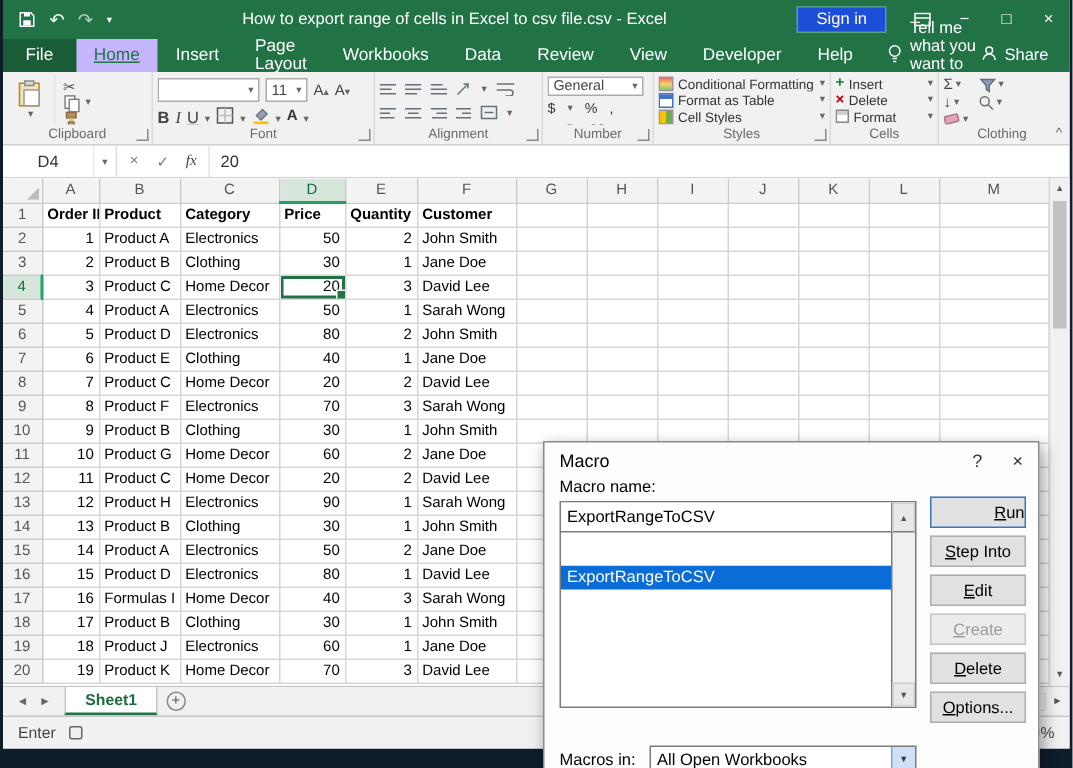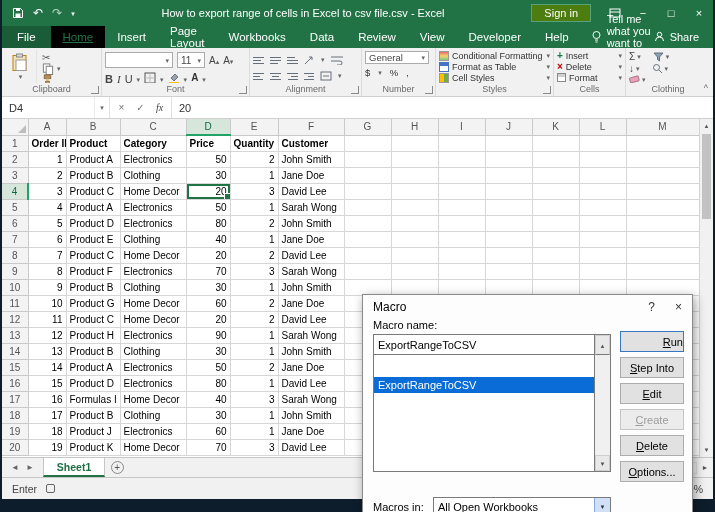--- a/index.html
+++ b/index.html
@@ -6,29 +6,29 @@
   html,body { width:715px; height:512px; }
   body { background:#0e1d2c; font-family:"Liberation Sans",sans-serif; overflow:hidden; position:relative; }
   .app { position:absolute; left:2px; top:0; width:711px; height:499px; background:#fff; display:flex; flex-direction:column; }
 
   
   .titlebar { height:26px; background:#217346; display:flex; align-items:center; color:#fff; font-size:11px; flex:0 0 auto; }
   .qat { display:flex; align-items:center; gap:9px; padding:0 10px; }
   .qicon { display:flex; align-items:center; justify-content:center; font-size:12px; line-height:1; }
   .qicon.dim { opacity:.65; }
   .tb-title { flex:1; text-align:center; white-space:nowrap; overflow:hidden; font-size:11px; }
-  .signin { background:#4d7c0f; border:1px solid #55a27c; padding:2px 12px; font-size:11px; margin:0 10px; cursor:default; }
+  .signin { background:#1d4ed8; border:1px solid #55a27c; padding:2px 12px; font-size:11px; margin:0 10px; cursor:default; }
   .winctl { display:flex; height:26px; }
   .winctl>div { width:28px; display:flex; align-items:center; justify-content:center; font-size:11px; }
 
   
   .tabrow { height:22px; background:#217346; display:flex; align-items:stretch; color:#fff; font-size:11.5px; }
   .rtab { display:flex; align-items:center; padding:0 12px; cursor:default; }
   .rtab.file { background:#1a5c37; padding:0 15px; }
-  .rtab.active { background:#000000; color:#217346;text-decoration:underline; }
+  .rtab.active { background:#c4b5fd; color:#217346;text-decoration:underline; }
   .tellme { display:flex; align-items:center; gap:5px; margin-left:10px; font-size:11px; }
   .share { display:flex; align-items:center; gap:5px; margin-left:auto; margin-right:14px; font-size:11px; }
 
   
   .ribbon { height:49px; background:#f1f1f1; border-bottom:1px solid #d2d0ce; display:flex; position:relative; color:#444; }
   .rgroup { display:flex; flex-direction:column; border-right:1px solid #dcdcdc; padding:2px 3px 0; position:relative; }
   .gbody { flex:1; display:flex; overflow:hidden; }
   .gbody.col { flex-direction:column; }
   .glabel { height:13px; font-size:9px; color:#6a6a6a; text-align:center; line-height:12px; }
   .launcher { position:absolute; right:2px; bottom:2px; width:8px; height:8px; border-right:1px solid #8a8a8a; border-bottom:1px solid #8a8a8a; }
@@ -62,21 +62,21 @@
   .insig { color:#107c41; font-weight:bold; font-size:10px; }
   .delsig { color:#c00000; font-weight:bold; font-size:10px; }
   .fmtsq { width:9px; height:9px; border:1px solid #888; background:linear-gradient(180deg,#d0d0d0 0 3px,#fff 3px); flex:0 0 auto; }
   
   .erow { display:flex; gap:12px; align-items:center; height:11px; font-size:10px; margin-top:1px; }
   .ebtn { display:flex; align-items:center; gap:2px; color:#444; }
   .collapse { position:absolute; right:5px; bottom:3px; font-size:9px; color:#666; }
 
   
   .fbar { height:22px; display:flex; align-items:stretch; background:#fff; border-bottom:1px solid #d2d0ce; font-size:11px; color:#333; }
-  .namebox { width:108px; border-right:1px solid #e1e1e1; display:flex; align-items:center; padding-left:7px; }
+  .namebox { width:76px; border-right:1px solid #e1e1e1; display:flex; align-items:center; padding-left:23px; }
   .nbcaret { margin-left:auto; width:15px; text-align:center; font-size:7px; color:#666; border-left:1px solid #ececec; align-self:stretch; display:flex; align-items:center; justify-content:center; }
   .fbtns { display:flex; align-items:center; border-right:1px solid #e1e1e1; padding:0 2px; }
   .fbtn { width:19px; text-align:center; color:#777; font-size:10px; }
   .fxi { font-style:italic; color:#444; font-family:"Liberation Serif",serif; }
   .fvalue { flex:1; padding-left:7px; display:flex; align-items:center; }
 
   
   .gridwrap { flex:0 0 338px; display:flex; position:relative; background:#fff; }
   .sheet { width:697px; overflow:hidden; background:#fff; }
   table.grid { border-collapse:collapse; table-layout:fixed; width:697px; }

